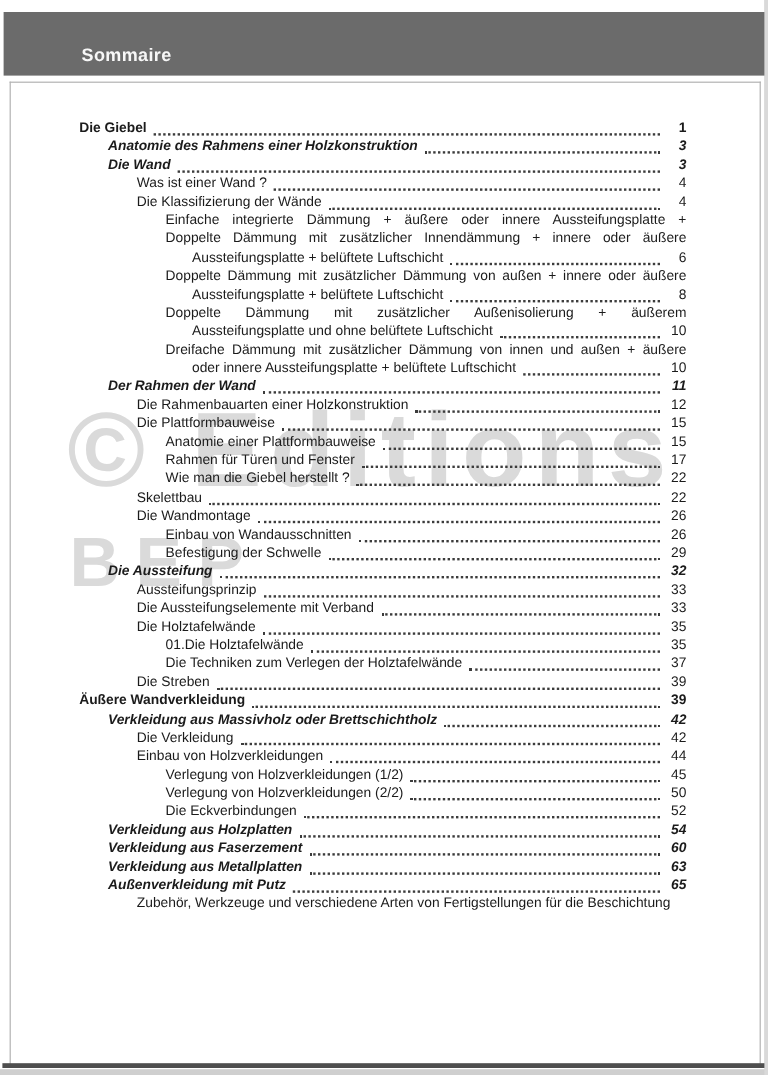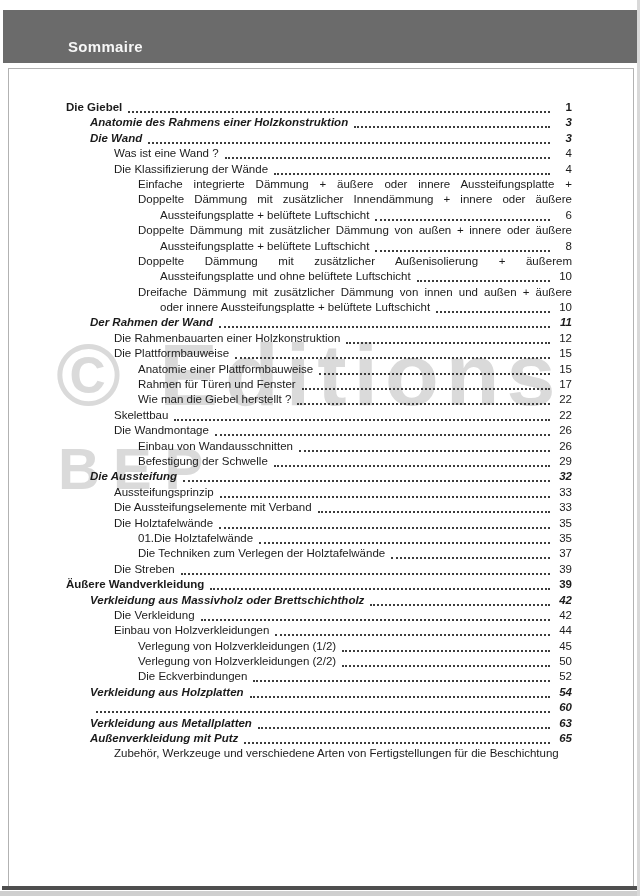--- a/index.html
+++ b/index.html
@@ -91,21 +91,21 @@
     </div>
     <div class="entry lvl2 bolditalic">
       <div class="tline row">
         <span class="ttl">Die Wand</span>
         <span class="leader"></span>
         <span class="pg">3</span>
       </div>
     </div>
     <div class="entry lvl3">
       <div class="tline row">
-        <span class="ttl">Was ist eine Wand ?</span>
+        <span class="ttl">Was ist einer Wand ?</span>
         <span class="leader"></span>
         <span class="pg">4</span>
       </div>
     </div>
     <div class="entry lvl3">
       <div class="tline row">
         <span class="ttl">Die Klassifizierung der Wände</span>
         <span class="leader"></span>
         <span class="pg">4</span>
       </div>
@@ -315,20 +315,21 @@
     </div>
     <div class="entry lvl2 bolditalic">
       <div class="tline row">
         <span class="ttl">Verkleidung aus Holzplatten</span>
         <span class="leader"></span>
         <span class="pg">54</span>
       </div>
     </div>
     <div class="entry lvl2 bolditalic">
       <div class="tline row">
+        <span class="ttl">Verkleidung aus Faserzement</span>
         <span class="leader"></span>
         <span class="pg">60</span>
       </div>
     </div>
     <div class="entry lvl2 bolditalic">
       <div class="tline row">
         <span class="ttl">Verkleidung aus Metallplatten</span>
         <span class="leader"></span>
         <span class="pg">63</span>
       </div>

